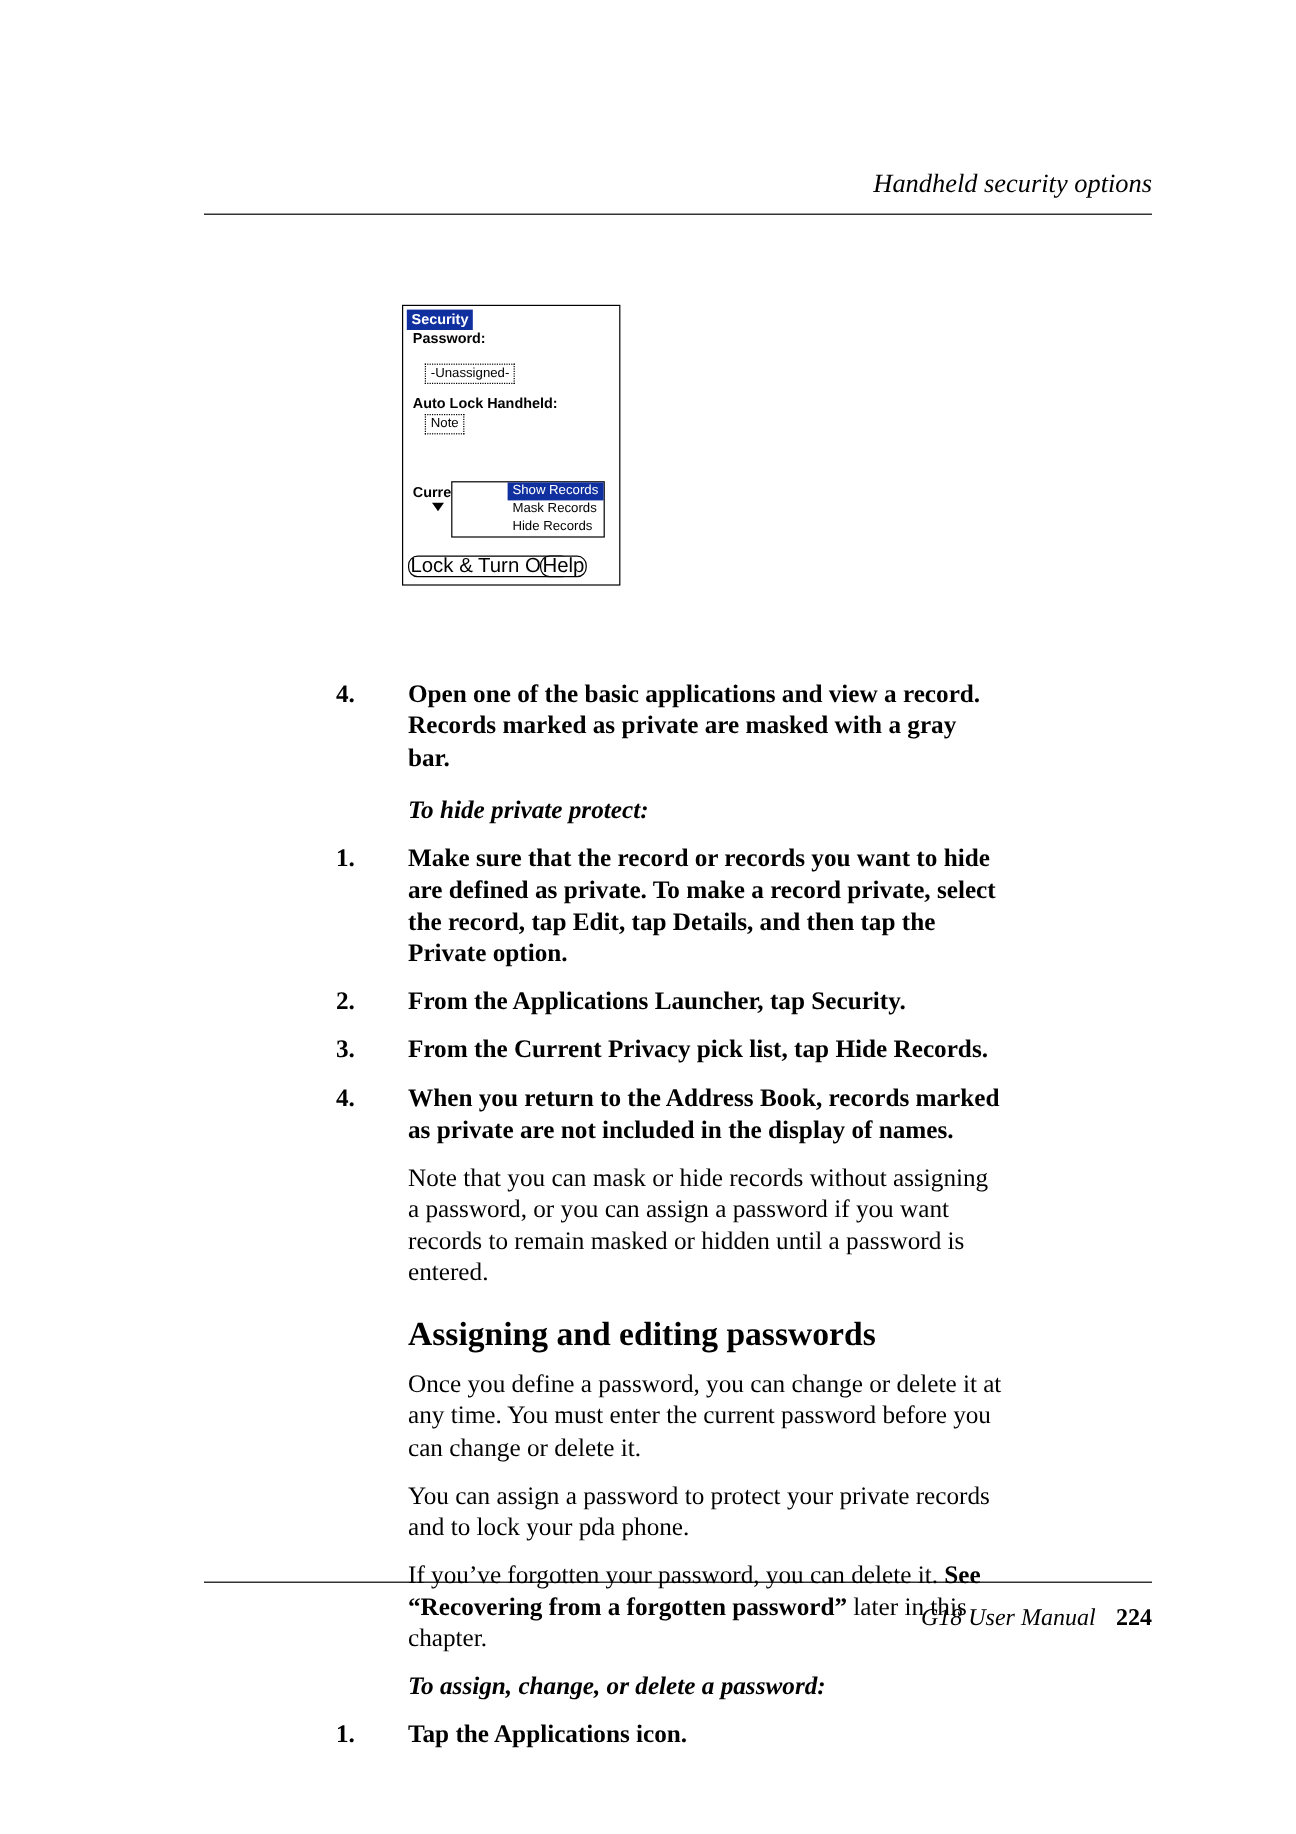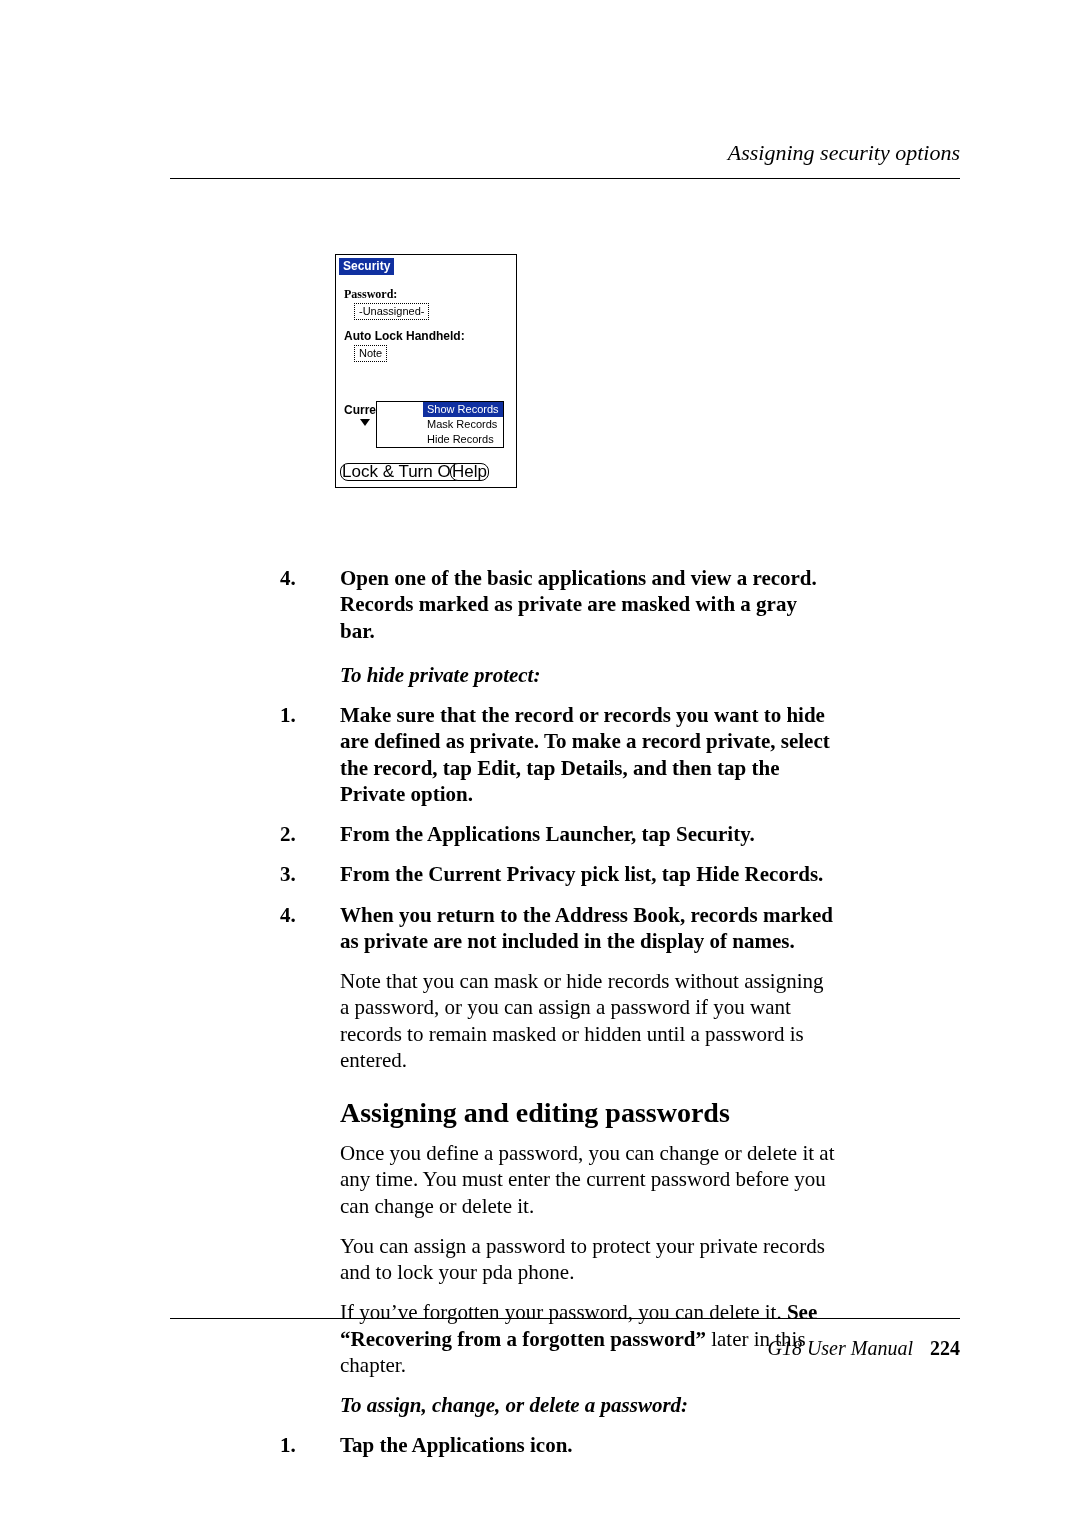--- a/index.html
+++ b/index.html
@@ -164,28 +164,28 @@
     font-style: normal;
     font-weight: bold;
     margin-left: 12px;
   }
 </style>
 </head>
 <body>
 <div class="page">
 
   <div class="header-area">
-    <div class="running-head">Assigning security options</div>
+    <div class="running-head">Handheld security options</div>
     <hr class="hr-top">
   </div>
 
   <div class="palm-shot">
     <div class="palm-titlebar">Security</div>
 
-    <div class="palm-label" style="left:8px; top:32px;font-family:Liberation Serif, serif;">Password:</div>
+    <div class="palm-label" style="left:8px; top:20px;">Password:</div>
     <div class="palm-dotted" style="left:18px; top:48px;">-Unassigned-</div>
 
     <div class="palm-label" style="left:8px; top:74px;">Auto Lock Handheld:</div>
     <div class="palm-dotted" style="left:18px; top:90px;">Note</div>
 
     <div class="palm-cut-label" style="left:8px; top:148px;">Curre</div>
     <div class="palm-caret"></div>
     <div class="palm-dropdown">
       <div class="selected">Show Records</div>
       <div>Mask Records</div>

